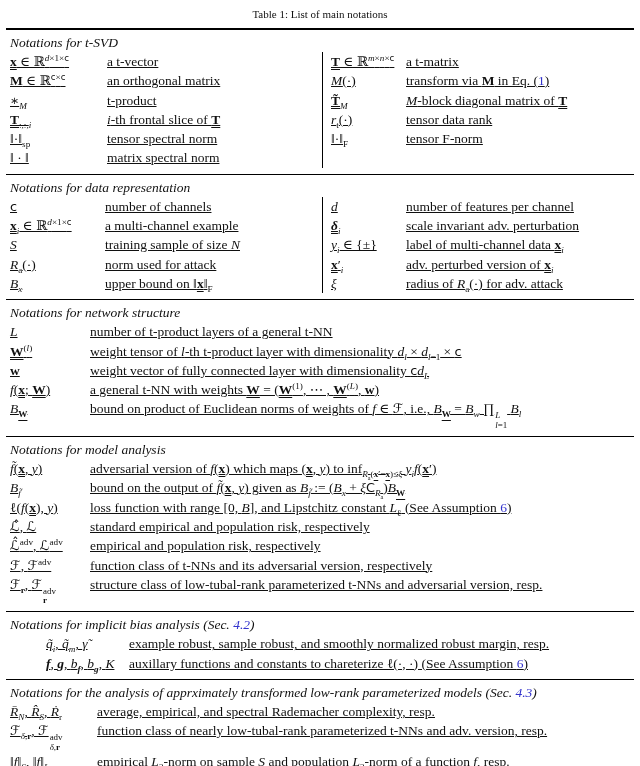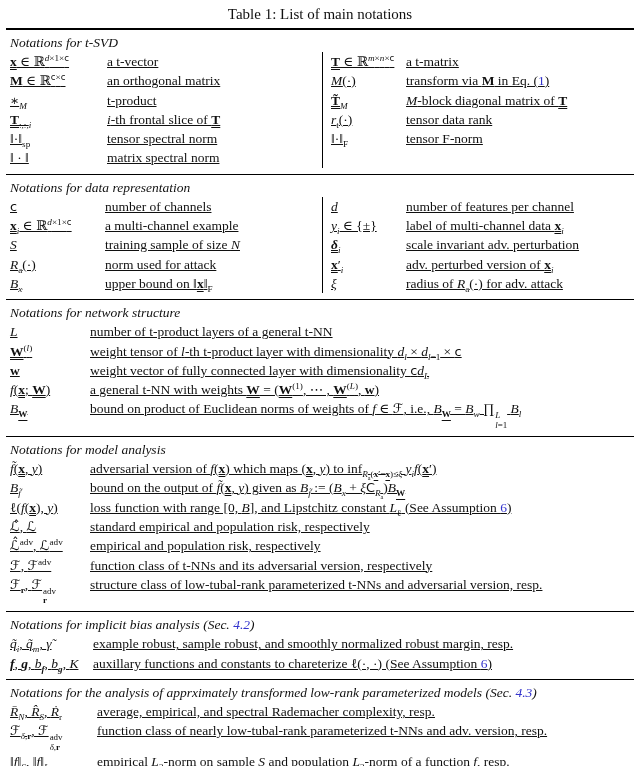--- a/index.html
+++ b/index.html
@@ -2,34 +2,34 @@
 <html style="--link: #3333CC;"><head>
 <meta charset="utf-8">
 <style>
   html,body{margin:0;padding:0;background:#ffffff;}
   .page{
     width:640px;height:766px;background:#ffffff;color:#101010;
     font-family:"Liberation Serif","DejaVu Serif",serif;
     font-size:13.5px;position:relative;overflow:hidden;
   }
   .caption{
-    text-align:center;font-size:15px;line-height:20px;padding-top:4px;height:24px;
+    text-align:center;font-size:11px;line-height:20px;padding-top:4px;height:24px;
   }
   .ntable{
     margin:0 6px;
     border-top:2px solid #000;
     border-bottom:2px solid #000;
   }
   .sec{padding:3px 4px 6px 4px;}
   .sec + .sec{border-top:1.5px solid #000;}
   .heading{font-style:italic;line-height:19px;white-space:nowrap;}
   .row{display:grid;line-height:19.3px;white-space:nowrap;align-items:baseline;text-decoration:underline;}
   
   .onecol .row{grid-template-columns:80px 1fr;}
-  .s5 .row{grid-template-columns:83px 1fr;}
+  .s5 .row{grid-template-columns:83px 1fr;margin-left:36px;}
   .s6 .row{grid-template-columns:87px 1fr;}
   
   .cols{display:grid;grid-template-columns:312px 1fr;}
   .half.right{border-left:1px solid #000;padding-left:8px;}
   .half.left .row{grid-template-columns:97px 1fr;}
   .s2 .half.left .row{grid-template-columns:95px 1fr;}
   .half.right .row{grid-template-columns:75px 1fr;}
   sub,sup{font-size:0.68em;line-height:0;}
   .sf{font-family:"DejaVu Sans","Liberation Sans",sans-serif;font-size:0.95em;}
   .bu{font-weight:bold;text-decoration:underline;text-decoration-thickness:1px;text-underline-offset:2.5px;}
@@ -121,26 +121,26 @@
               <span class="sym"><i>B<sub>x</sub></i></span>
               <span class="desc">upper bound on ‖<span class="bu">x</span>‖<sub>F</sub></span>
             </div>
           </div>
           <div class="half right">
             <div class="row">
               <span class="sym"><i>d</i></span>
               <span class="desc">number of features per channel</span>
             </div>
             <div class="row">
+              <span class="sym"><span class="bu"><i>δ</i></span><sub><i>i</i></sub></span>
+              <span class="desc">scale invariant adv. perturbation</span>
+            </div>
+            <div class="row">
               <span class="sym"><i>y<sub>i</sub></i> ∈ {±}</span>
               <span class="desc">label of multi-channel data <span class="bu">x</span><sub><i>i</i></sub></span>
-            </div>
-            <div class="row">
-              <span class="sym"><span class="bu"><i>δ</i></span><sub><i>i</i></sub></span>
-              <span class="desc">scale invariant adv. perturbation</span>
             </div>
             <div class="row">
               <span class="sym"><span class="bu">x</span>′<sub><i>i</i></sub></span>
               <span class="desc">adv. perturbed version of <span class="bu">x</span><sub><i>i</i></sub></span>
             </div>
             <div class="row">
               <span class="sym"><i>ξ</i></span>
               <span class="desc">radius of <i>R</i><sub>a</sub>(·) for adv. attack</span>
             </div>
           </div>

